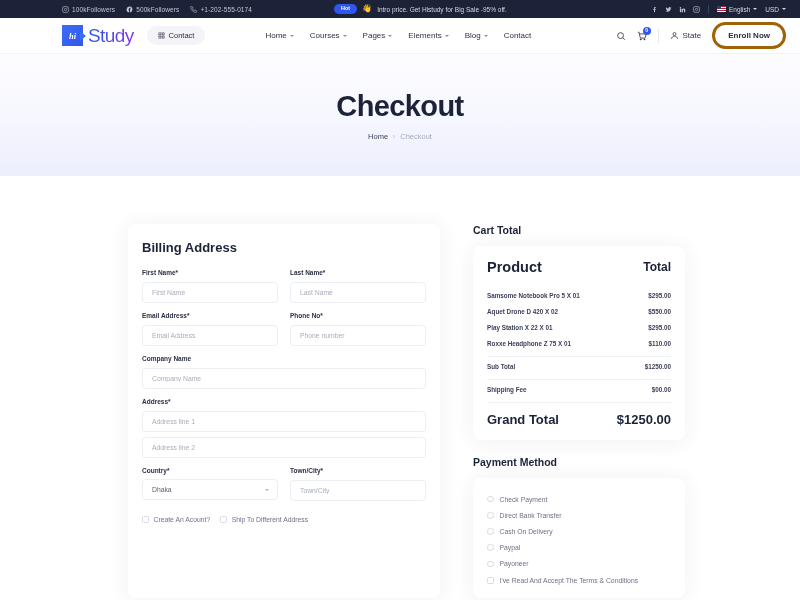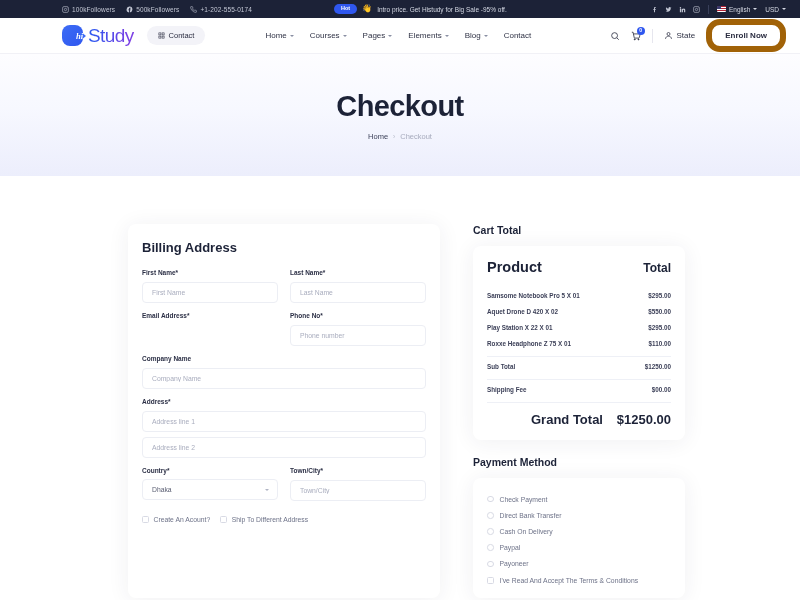--- a/index.html
+++ b/index.html
@@ -46,23 +46,23 @@
   .caret { width: 0; height: 0; border-left: 2.2px solid transparent; border-right: 2.2px solid transparent; border-top: 2.6px solid currentColor; display: inline-block; }
 
   
   .header {
     height: 36px; background: #fff;
     display: flex; align-items: center; padding: 0 14px;
     border-bottom: 1px solid #f1f1f6;
   }
   .logo-wrap { display: flex; align-items: center; gap: 3px; margin-left: 48px; }
   .logo-mark {
-    width: 21px; height: 21px; border-radius: 8px;
+    width: 21px; height: 21px; border-radius: 0;
     background: linear-gradient(135deg,#3d6cf5,#2f57ef);
-    position: relative; display:flex; align-items:center; justify-content:flex-end;
+    position: relative; display:flex; align-items:center; justify-content:center;
   }
   .logo-mark::after {
     content:""; position:absolute; right:-3px; top:50%; transform:translateY(-50%);
     width:0; height:0; border-top:5px solid transparent; border-bottom:5px solid transparent;
     border-left:6px solid #3d6cf5;
   }
   .logo-hi { color:#fff; font-size:8.5px; font-style:italic; font-weight:bold; font-family:"Liberation Serif",serif; z-index:1; }
   .logo-text {
     font-size: 19px; font-weight: normal; letter-spacing: -.6px;
     background: linear-gradient(90deg,#2f57ef 10%,#7b3fe4 90%);
@@ -84,21 +84,21 @@
   .cart-wrap { position:relative; }
   .cart-badge {
     position:absolute; top:-4px; right:-4px;
     background:#2f57ef; color:#fff; font-size:5px; font-weight:bold;
     width:8px; height:8px; border-radius:50%;
     display:flex; align-items:center; justify-content:center; line-height:1;
   }
   .hr-divider { width:1px; height:14px; background:#e6e6ee; }
   .admin { display:flex; align-items:center; gap:4px; font-size:8px; color:#2f3245; font-weight:500; }
   .enroll-btn {
-    border:6px solid #a16207; border-radius:14px; padding:6px 13px;
+    border:3px solid #a16207; border-radius:14px; padding:6px 13px;
     font-size:8px; color:#2a2c40; font-weight:bold; white-space:nowrap;
   }
 
   
   .hero {
     height: 122px;
     background: linear-gradient(180deg, #fdfdff 0%, #f7f8ff 45%, #eceefc 100%);
     display:flex; flex-direction:column; align-items:center; justify-content:center;
   }
   .hero-title { font-size:29px; font-weight:bold; color:#1c2237; letter-spacing:-.6px; }
@@ -141,29 +141,29 @@
   .chk-lbl { font-size:6.8px; color:#6d7288; white-space:nowrap; }
 
   
   .right-col { width: 212px; }
   .sec-title { font-size:10.5px; font-weight:bold; color:#1c2237; margin-bottom:10px; }
   .cart-card {
     background:#fff; border-radius:8px;
     box-shadow: 0 2px 22px rgba(38,42,74,.07);
     padding: 13px 14px 13px 14px;
   }
-  .ct-head { display:flex; justify-content:space-between; align-items:flex-end; margin-bottom:12px; }
+  .ct-head { display:flex; justify-content:space-between; align-items:center; margin-bottom:12px; }
   .ct-head-l { font-size:14.5px; font-weight:bold; color:#1c2237; }
   .ct-head-r { font-size:12px; font-weight:bold; color:#1c2237; }
   .ct-row { display:flex; justify-content:space-between; align-items:center; padding:4.5px 0; }
   .ct-name { font-size:6.3px; font-weight:bold; color:#3b3f57; }
   .ct-val { font-size:6.3px; font-weight:bold; color:#3b3f57; }
   .ct-sep { height:1px; background:#eef0f6; margin:5px 0 1px 0; }
   .ct-total-row { display:flex; justify-content:space-between; align-items:baseline; padding-top:8px; }
-  .ct-total-l { font-size:13px; font-weight:bold; color:#1c2237;margin-left:44px; }
+  .ct-total-l { font-size:13px; font-weight:bold; color:#1c2237; }
   .ct-total-r { font-size:13px; font-weight:bold; color:#1c2237; }
 
   .pay-card {
     background:#fff; border-radius:8px;
     box-shadow: 0 2px 22px rgba(38,42,74,.07);
     padding: 13px 14px 14px 14px; margin-top:2px;
   }
   .pay-row { display:flex; align-items:center; gap:6px; padding:4.6px 0; }
   .radio { width:6.5px; height:6.5px; border:1px solid #d8dae4; border-radius:50%; background:#fff; flex:none; }
   .pay-lbl { font-size:6.8px; color:#6d7288; white-space:nowrap; }
@@ -342,20 +342,21 @@
       </div>
       <div class="fgroup">
         <label class="flabel">Last Name*</label>
         <input class="finput" value="" placeholder="Last Name" style="">
       </div>
     </div>
 
     <div class="frow">
       <div class="fgroup">
         <label class="flabel">Email Address*</label>
+        <input class="finput" value="" placeholder="Email Address" style="">
       </div>
       <div class="fgroup">
         <label class="flabel">Phone No*</label>
         <input class="finput" value="" placeholder="Phone number" style="">
       </div>
     </div>
 
     <div class="fgroup">
       <label class="flabel">Company Name</label>
       <input class="finput" value="" placeholder="Company Name" style="">

